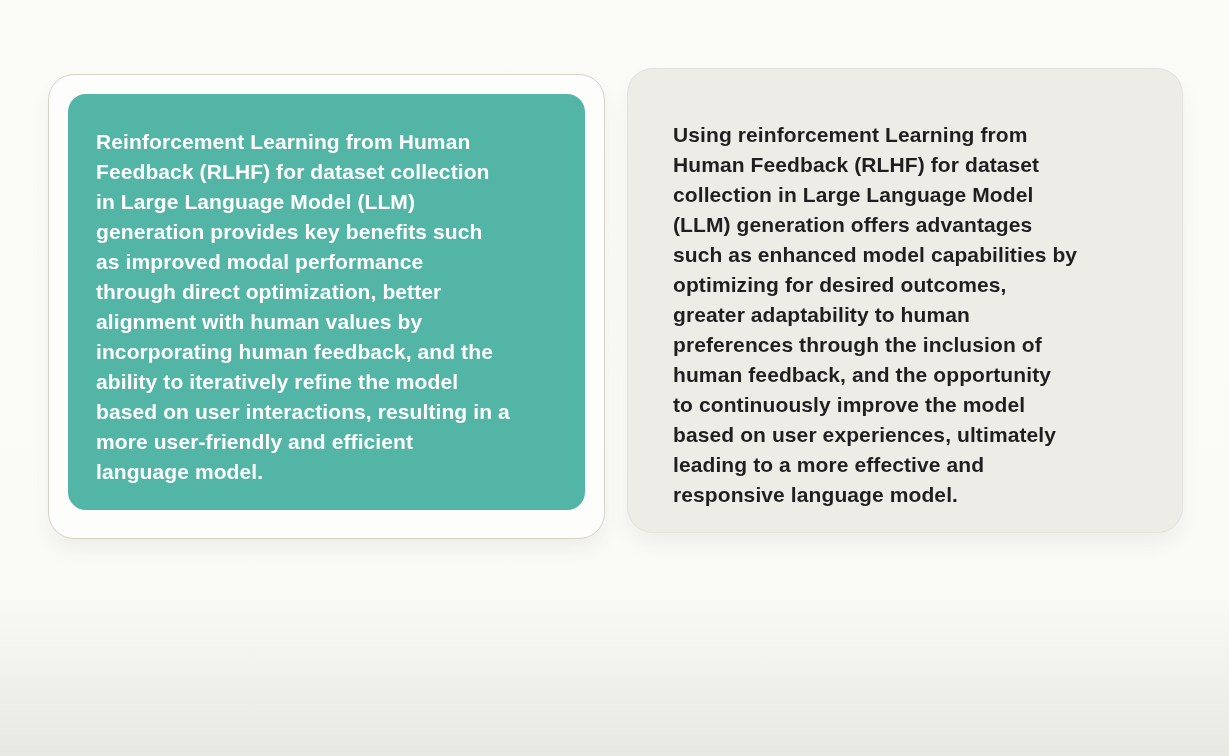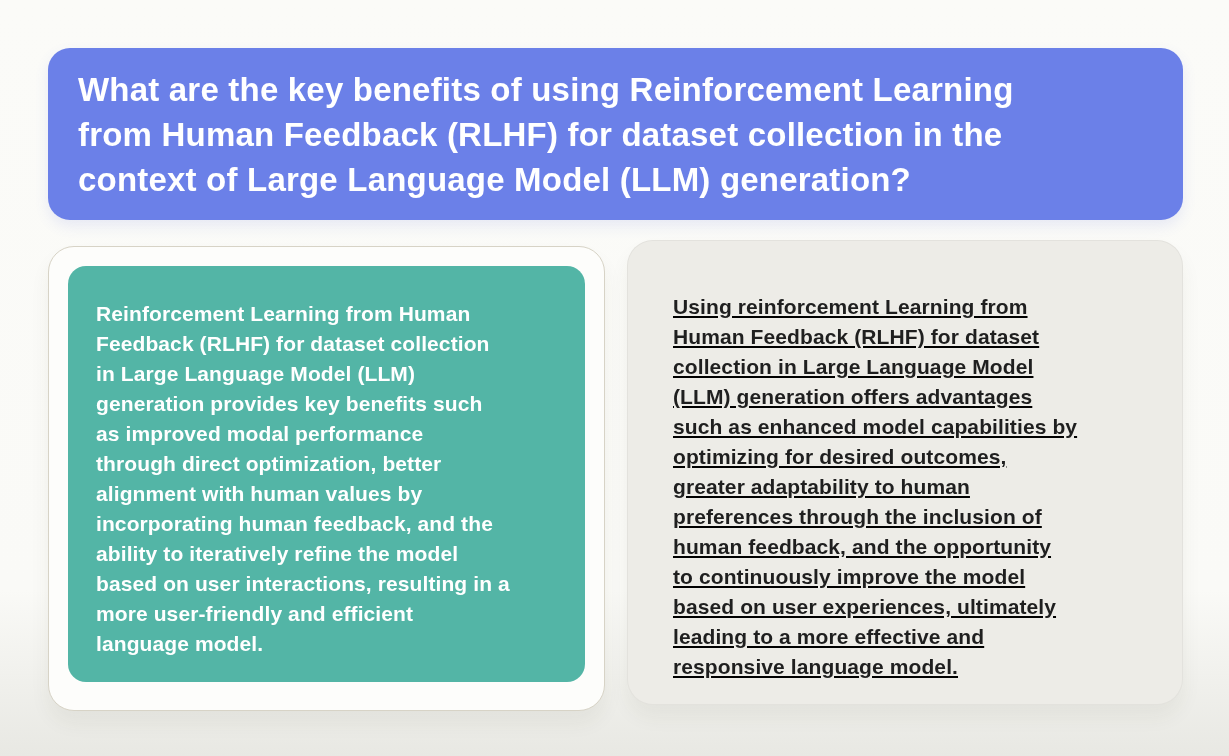--- a/index.html
+++ b/index.html
@@ -65,41 +65,37 @@
     color:var(--teal-text);
   }
   .answer-card-right{
     width:556px;
     height:465px;
     background:var(--gray-card-bg);
     border:1px solid rgba(0,0,0,0.04);
     border-radius:26px;
     padding:51px 44px 20px 45px;
     box-shadow:0 12px 20px rgba(60,60,40,0.06);
-    text-decoration:underline;
   }
   .answer-card-right .answer-text{
     color:var(--gray-card-text);
   }
   .answer-text{
     font-size:21px;
     line-height:30px;
     font-weight:700;
     letter-spacing:0.1px;
     white-space:pre-line;
   }
 </style>
 </head>
 <body>
 
 <div class="page">
 
-  <div class="question-banner">What are the key benefits of using Reinforcement Learning
-from Human Feedback (RLHF) for dataset collection in the
-context of Large Language Model (LLM) generation?</div>
 
   <div class="answers-row">
 
     <div class="answer-card-left">
       <div class="teal-panel">
         <p class="answer-text">Reinforcement Learning from Human
 Feedback (RLHF) for dataset collection
 in Large Language Model (LLM)
 generation provides key benefits such
 as improved modal performance

